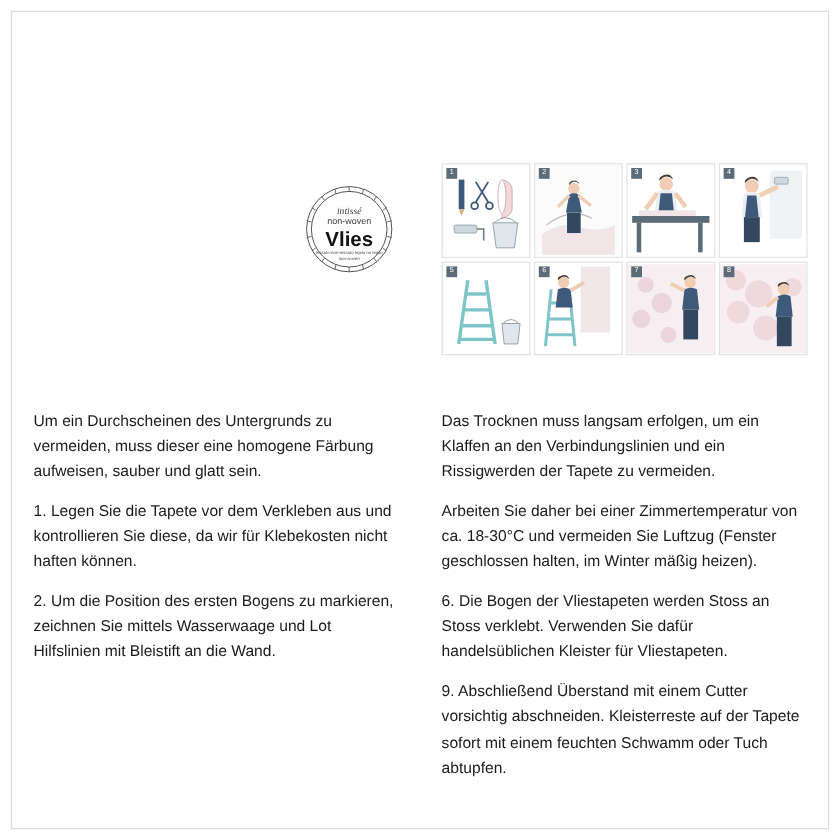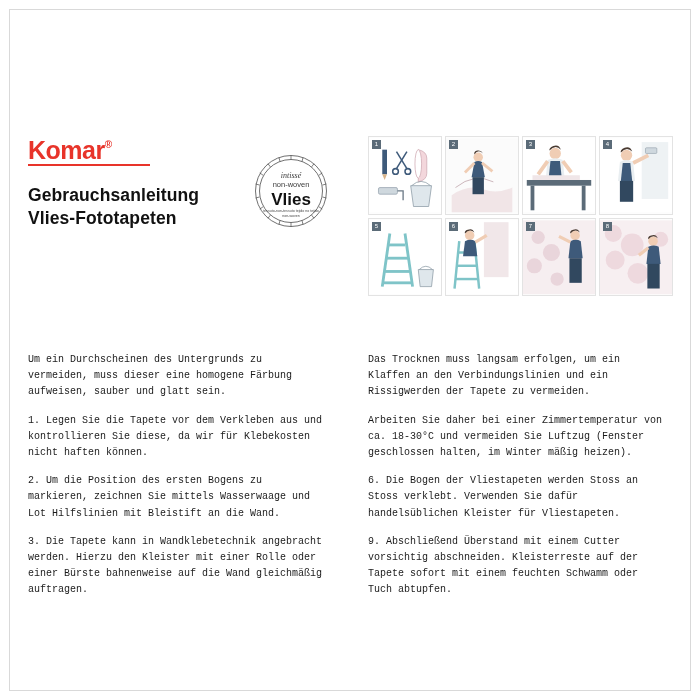--- a/index.html
+++ b/index.html
@@ -116,50 +116,39 @@
   .cell svg {
     position: absolute;
     left: 0; top: 0;
     width: 100%;
     height: 100%;
   }
 
   
   .col {
     position: absolute;
-    top: 352px;
+    top: 340px;
     width: 300px;
-    font-size: 10px;
+    font-size: 13px;
     line-height: 1.62;
     color: #1b1b1b;
-    font-family: Liberation Mono, monospace;
   }
   .col.left { left: 28px; }
   .col.right { left: 368px; }
   .col p {
     margin: 0 0 12px 0;
   }
   .col p:last-child { margin-bottom: 0; }
 </style>
 </head>
 <body>
 
 <div class="page">
   <div class="frame"></div>
 
-  <div class="header">
-    <div class="logo">
-      <span>Komar</span><span class="reg">®</span>
-      <div class="logo-rule"></div>
-    </div>
-    <div class="title">
-      <div>Gebrauchsanleitung</div>
-      <div>Vlies-Fototapeten</div>
-    </div>
-  </div>
 
   <div class="seal">
     <svg viewBox="0 0 86 86">
       <g fill="none" stroke="#4b4b4b" stroke-width="0.8">
         <circle cx="43" cy="43" r="35.5"></circle>
         <circle cx="43" cy="43" r="31.5"></circle>
       </g>
       <g stroke="#4b4b4b" stroke-width="0.7">
 
         <g id="ticks">
@@ -361,21 +350,20 @@
         </g>
       </svg>
     </div>
 
   </div>
 
   <div class="col left">
     <p>Um ein Durchscheinen des Untergrunds zu vermeiden, muss dieser eine homogene Färbung aufweisen, sauber und glatt sein.</p>
     <p>1. Legen Sie die Tapete vor dem Verkleben aus und kontrollieren Sie diese, da wir für Klebekosten nicht haften können.</p>
     <p>2. Um die Position des ersten Bogens zu markieren, zeichnen Sie mittels Wasserwaage und Lot Hilfslinien mit Bleistift an die Wand.</p>
-    <p>3. Die Tapete kann in Wandklebetechnik angebracht werden. Hierzu den Kleister mit einer Rolle oder einer Bürste bahnenweise auf die Wand  gleichmäßig auftragen.</p>
   </div>
 
   <div class="col right">
     <p>Das Trocknen muss langsam erfolgen, um ein Klaffen an den Verbindungslinien und ein Rissigwerden der Tapete zu vermeiden.</p>
     <p>Arbeiten Sie daher bei einer Zimmertemperatur von ca. 18-30°C und vermeiden Sie Luftzug (Fenster geschlossen halten, im Winter mäßig heizen).</p>
     <p>6. Die Bogen der Vliestapeten werden Stoss an Stoss verklebt. Verwenden Sie dafür handelsüblichen Kleister für Vliestapeten.</p>
     <p>9. Abschließend Überstand mit einem Cutter vorsichtig abschneiden. Kleisterreste auf der Tapete sofort mit einem feuchten Schwamm oder Tuch abtupfen.</p>
   </div>
 </div>
 

